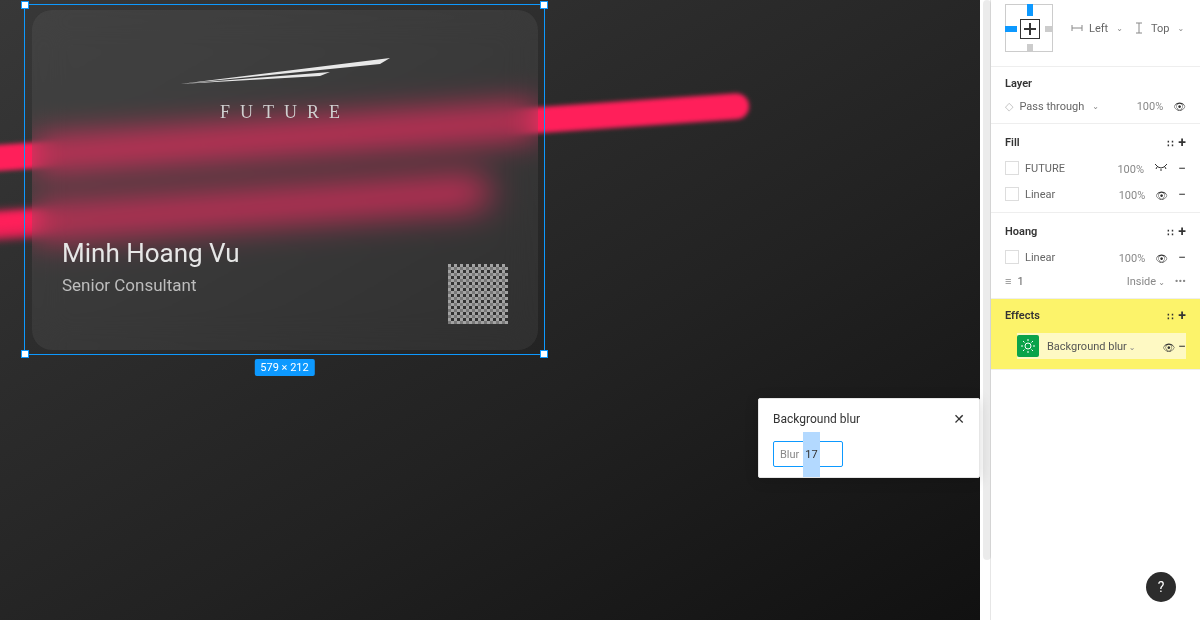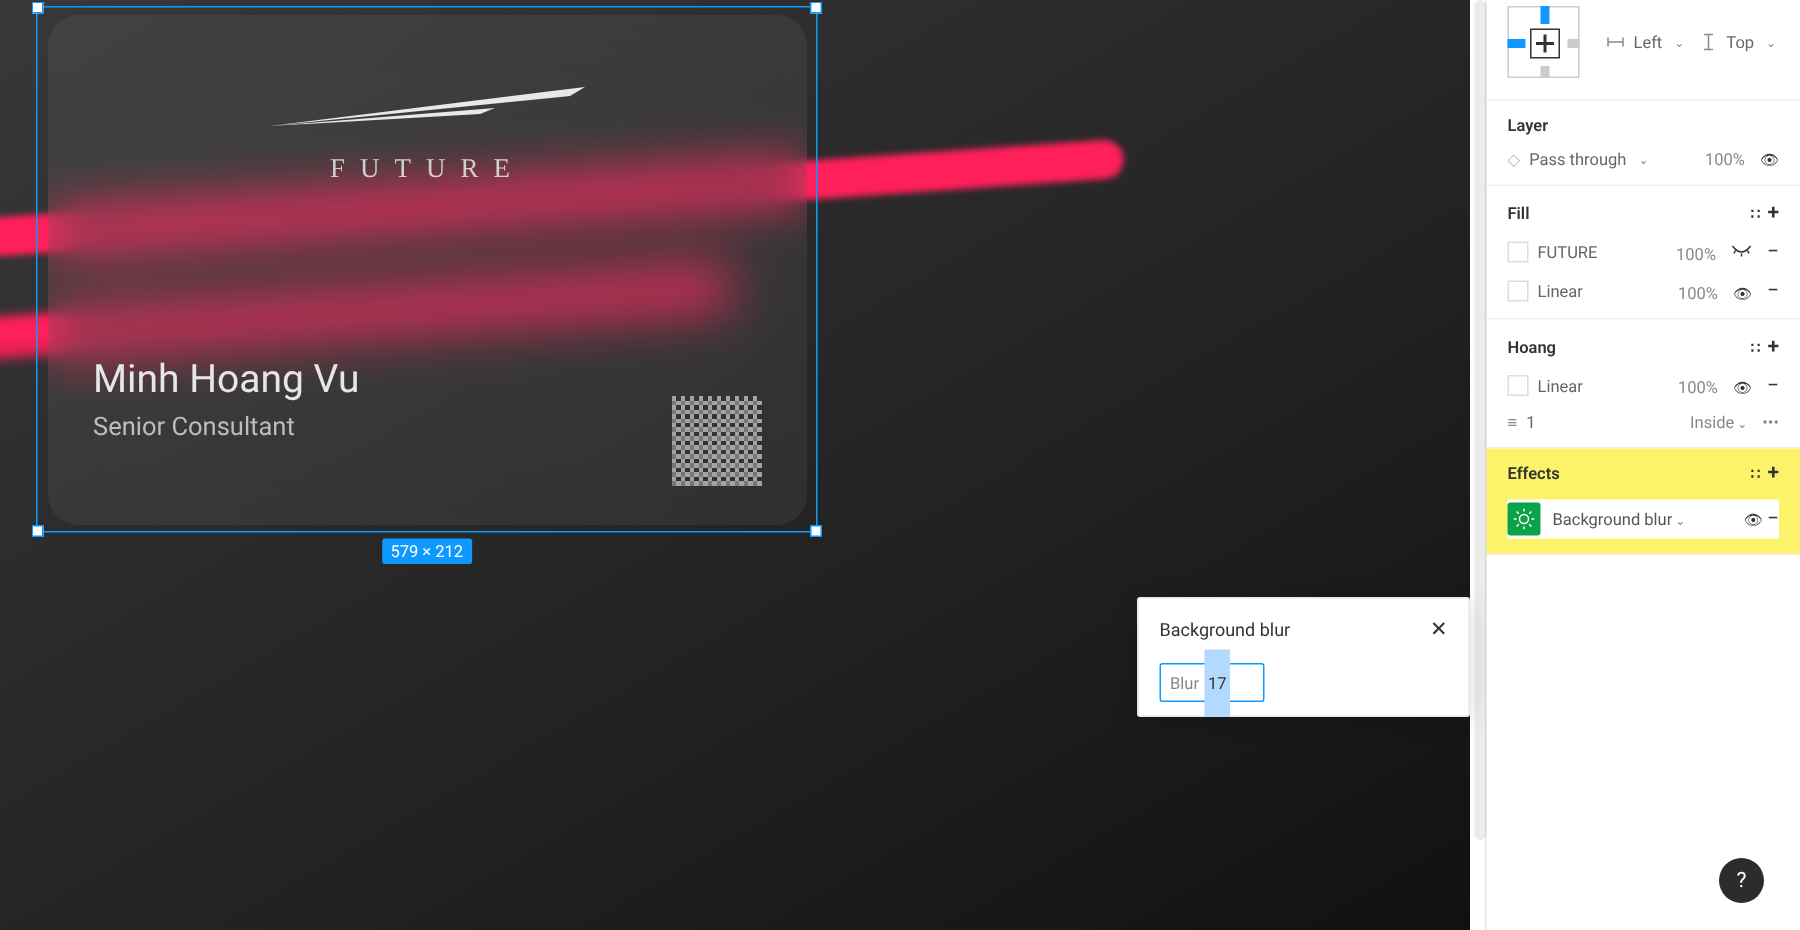--- a/index.html
+++ b/index.html
@@ -109,21 +109,21 @@
   .cbox .tick.t { left:21px; top:-1px; width:6px; height:12px;}
   .cbox .tick.b { left:21px; bottom:-1px; width:6px; height:8px; background:#ccc;}
   .cselects { display:flex; flex-direction:row; gap:10px; font-size:11px; color:#666;}
   .csel { display:flex; align-items:center; gap:6px;}
   .csel svg { width:12px; height:12px; }
 
   .hl { background: #fcf36a; }
   .sec.effects { padding: 8px 14px; }
   .effrow {
     display:flex; align-items:center; justify-content:space-between; margin-top:10px;
-    background:#ffffff; padding:2px 0;
+    background:#fef9c3; padding:2px 0;margin-left:12px;
   }
   .sun {
     width:22px; height:22px; background:#0aa34a; display:flex; align-items:center; justify-content:center;
     border-radius:2px;
   }
   .sun svg { width:14px; height:14px; }
 
   .help {
     position:absolute; right:24px; bottom:18px; width:30px; height:30px; border-radius:50%;
     background:#2c2c2c; color:#fff; display:flex; align-items:center; justify-content:center;

